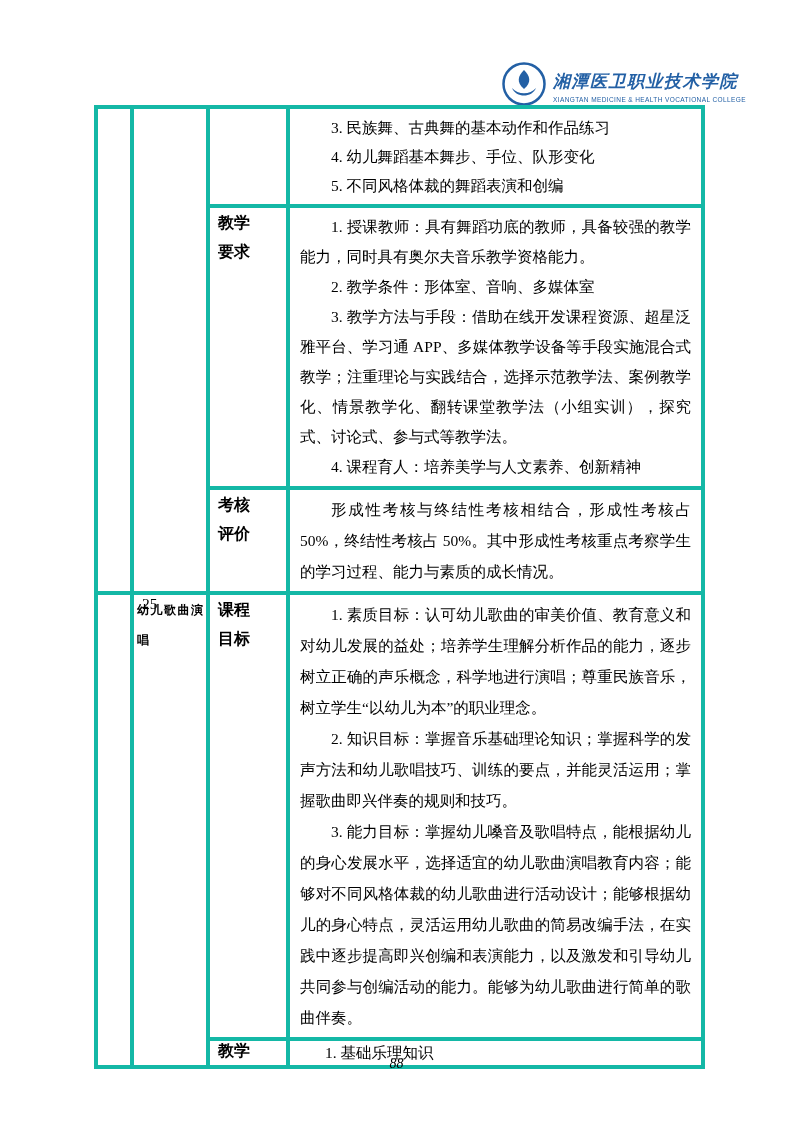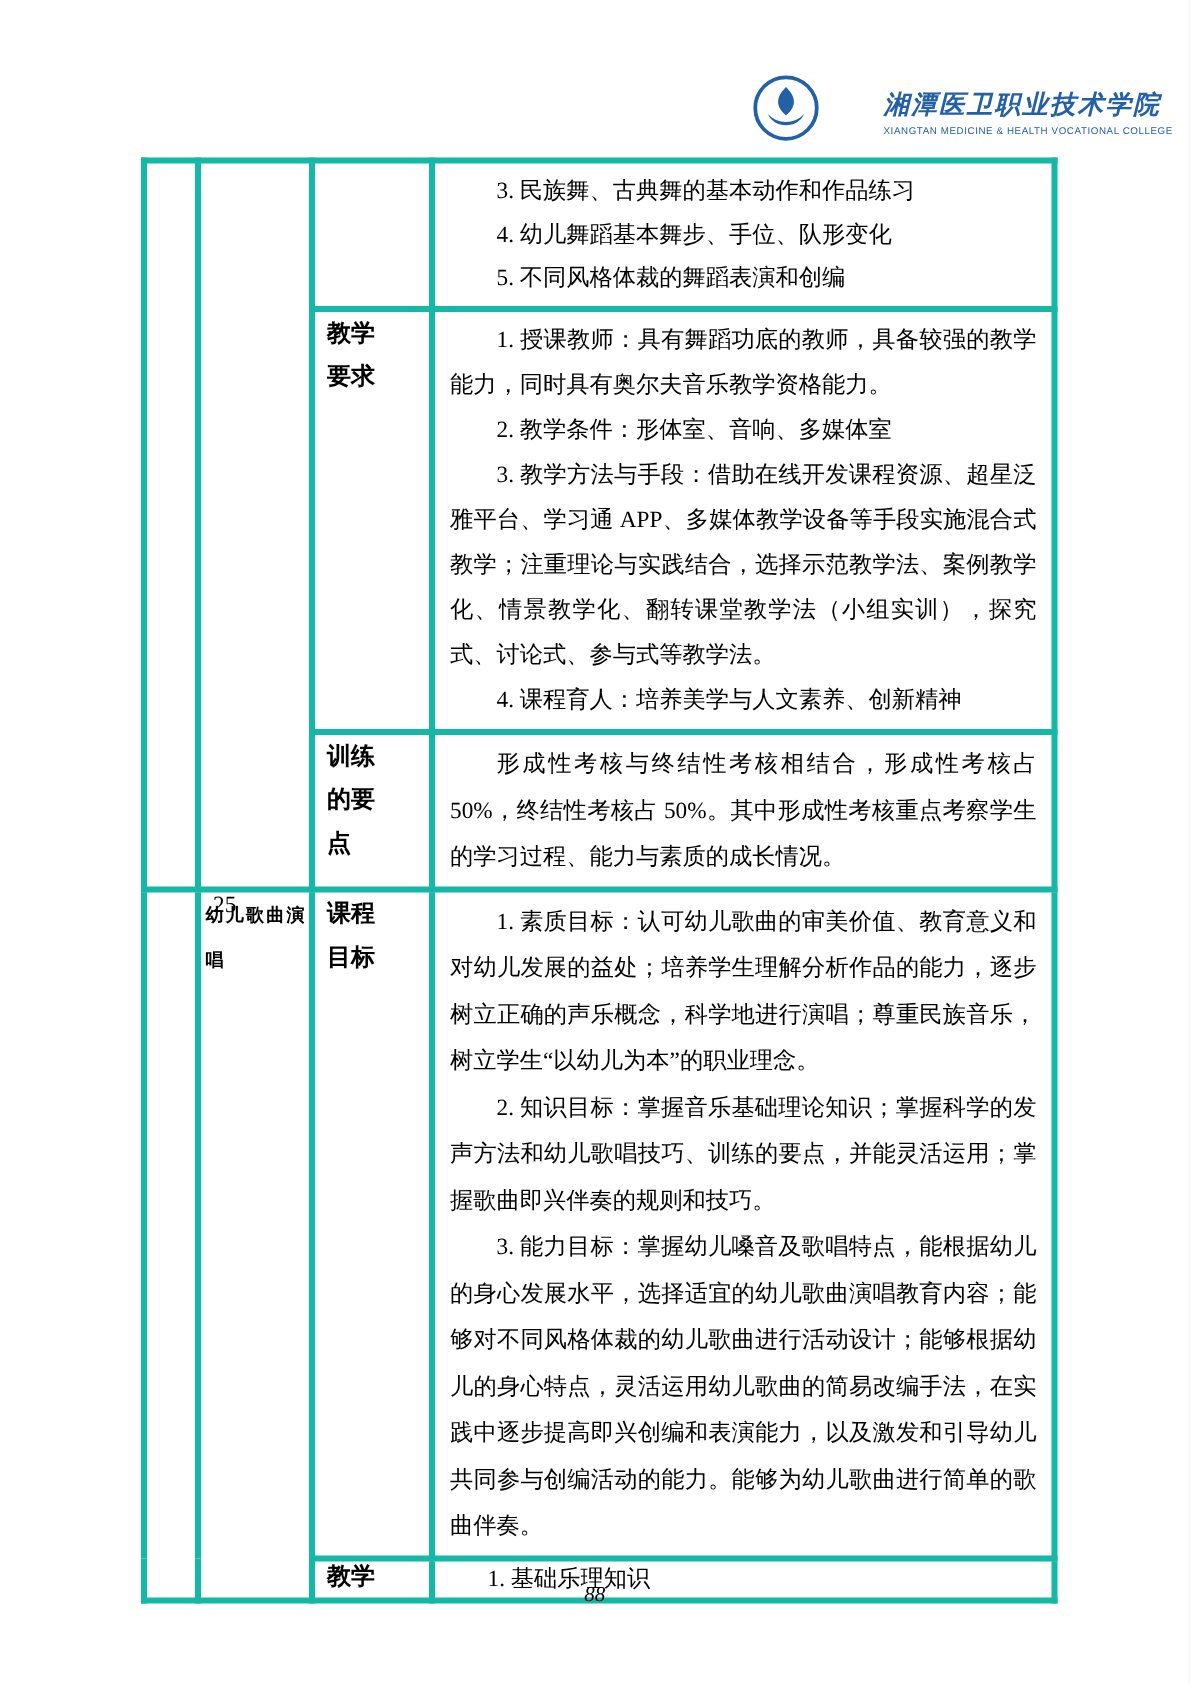--- a/index.html
+++ b/index.html
@@ -3,21 +3,21 @@
 <meta charset="utf-8">
 <style>
   * { margin:0; padding:0; box-sizing:border-box; }
   html,body { background:#e8e8e8; }
   .page {
     position:relative; width:793px; height:1122px; margin:0 auto;
     background:#ffffff; overflow:hidden;
     font-family:"Liberation Serif","DejaVu Serif",serif; color:#000;
   }
   
-  .logo { position:absolute; left:502px; top:50px; display:flex; align-items:center;gap:36px; }
+  .logo { position:absolute; left:502px; top:62px; display:flex; align-items:center; }
   .logo-text { margin-left:7px; }
   .logo-cn {
     font-size:17px; font-weight:bold; font-style:italic; color:#2360a5;
     letter-spacing:1.5px; white-space:nowrap;
   }
   .logo-en {
     font-size:6.5px; color:#2360a5; letter-spacing:0.4px; margin-top:3px;
     white-space:nowrap; font-family:"Liberation Sans","DejaVu Sans",sans-serif;
   }
   
@@ -97,21 +97,21 @@
       <td class="content rowB">
         <p>1. 授课教师：具有舞蹈功底的教师，具备较强的教学能力，同时具有奥尔夫音乐教学资格能力。</p>
         <p>2. 教学条件：形体室、音响、多媒体室</p>
         <p>3. 教学方法与手段：借助在线开发课程资源、超星泛雅平台、学习通 APP、多媒体教学设备等手段实施混合式教学；注重理论与实践结合，选择示范教学法、案例教学化、情景教学化、翻转课堂教学法（小组实训），探究式、讨论式、参与式等教学法。</p>
         <p>4. 课程育人：培养美学与人文素养、创新精神</p>
       </td>
     </tr>
 
     <tr style="height:95px">
       <td class="label">
-        <div class="label-text">训练的要点</div>
+        <div class="label-text">考核评价</div>
       </td>
       <td class="content">
         <p>形成性考核与终结性考核相结合，形成性考核占 50%，终结性考核占 50%。其中形成性考核重点考察学生的学习过程、能力与素质的成长情况。</p>
       </td>
     </tr>
 
     <tr style="height:410px">
       <td rowspan="2" class="num">25</td>
       <td rowspan="2" class="course">
         <div class="course-name">幼儿歌曲演唱</div>

